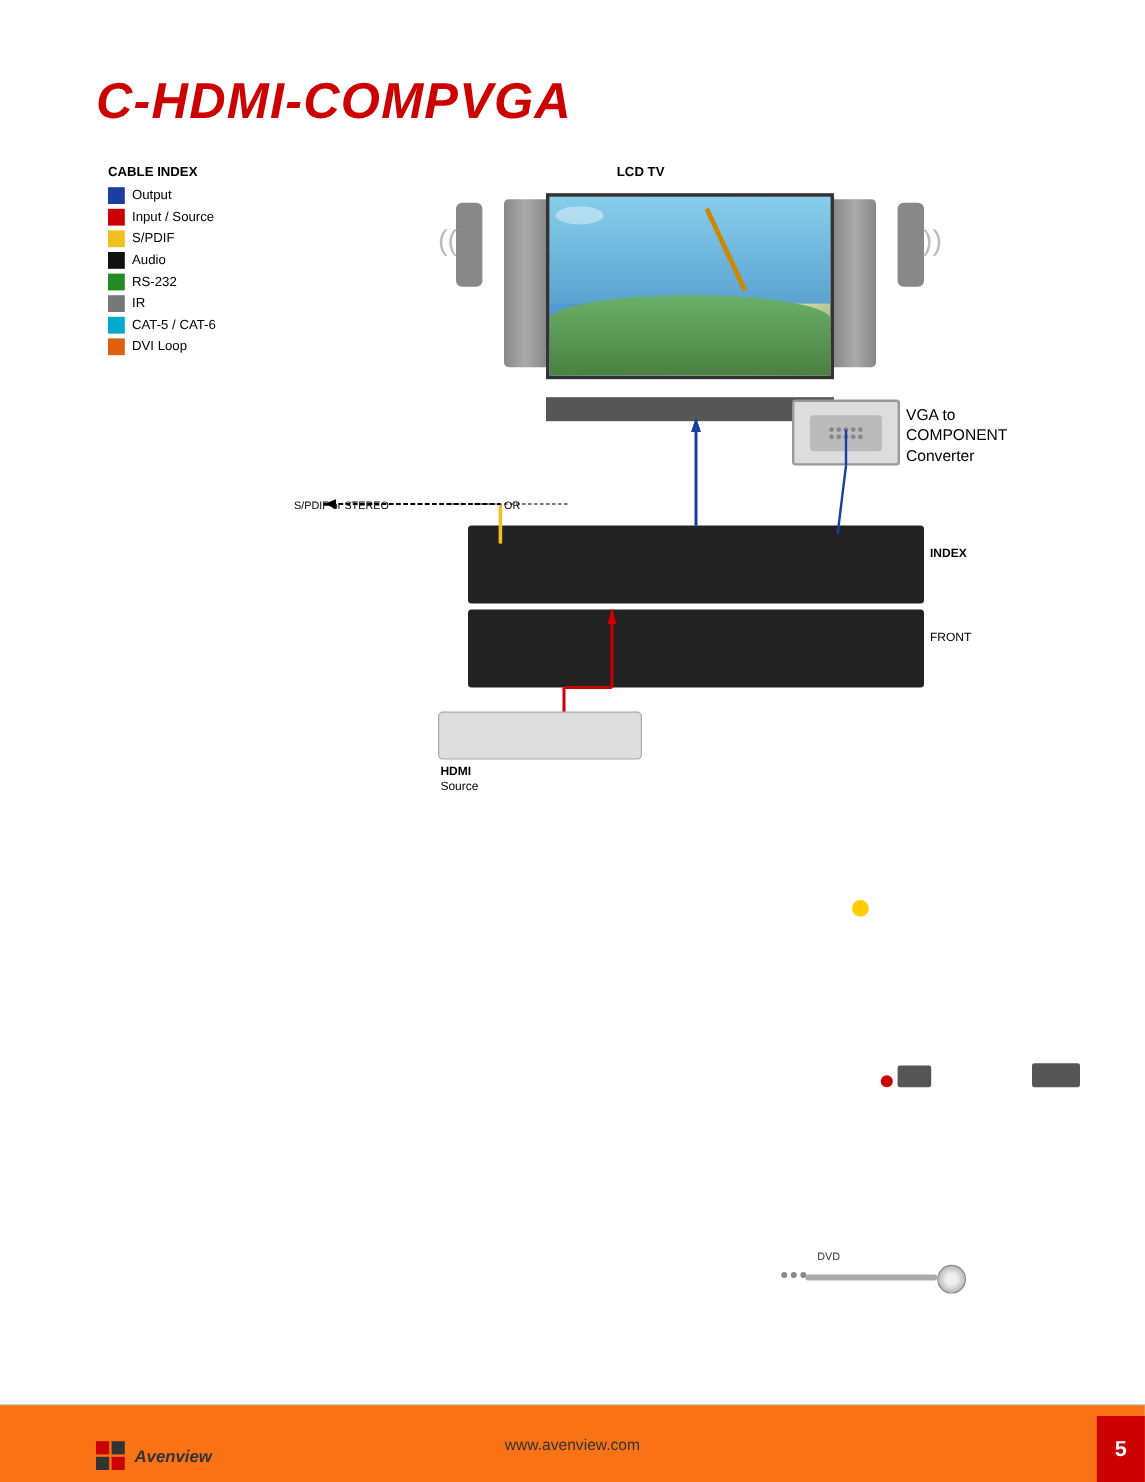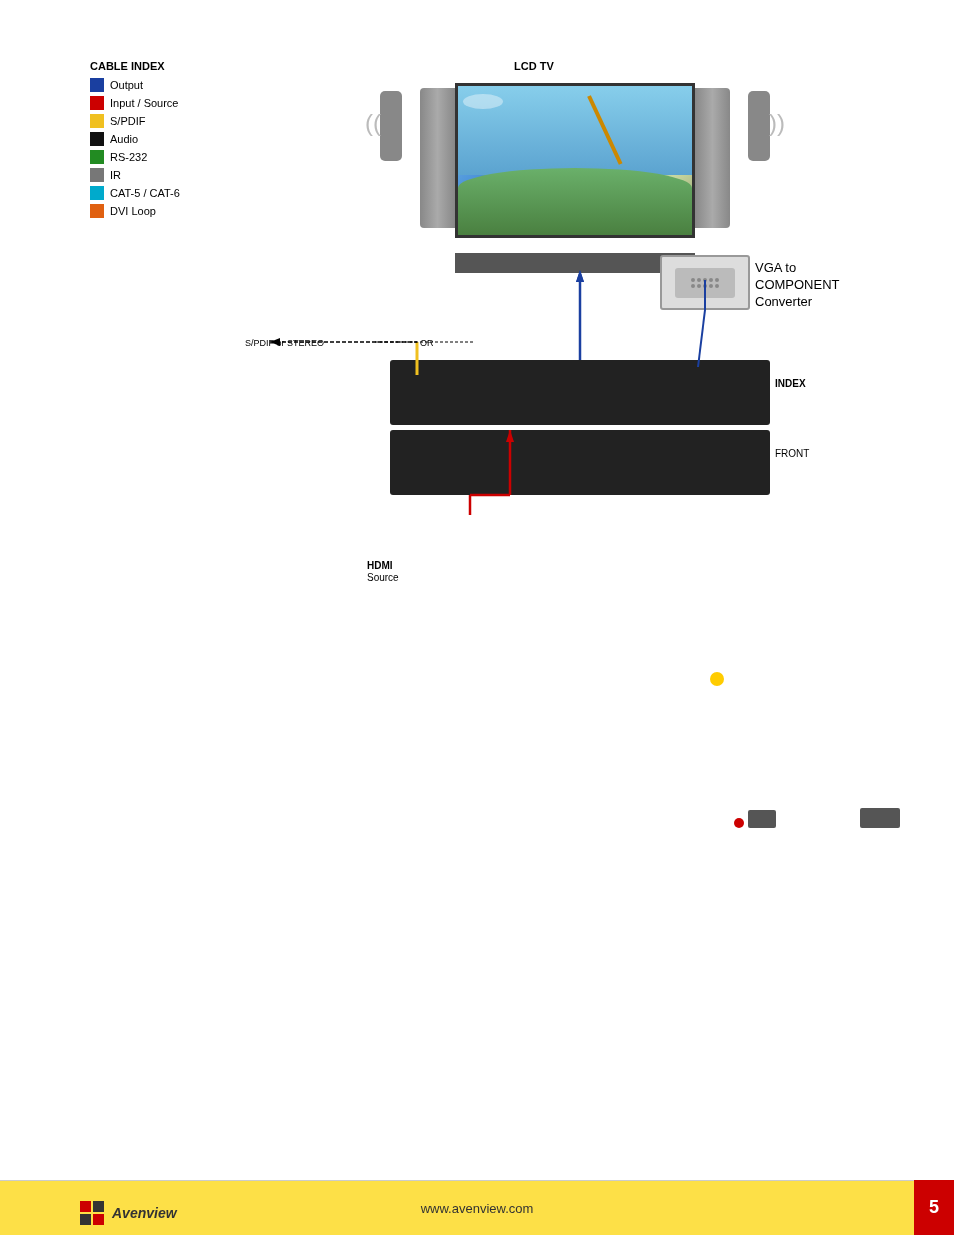--- a/index.html
+++ b/index.html
@@ -371,26 +371,26 @@
       font-size: 9px;
       color: #000;
     }
 
     
     .page-footer {
       position: absolute;
       bottom: 0;
       left: 0;
       right: 0;
-      height: 55px;
+      height: 65px;
       border-top: 1px solid #ccc;
       display: flex;
       align-items: center;
       justify-content: center;
-      background: #fde047;
+      background: #f97316;
     }
 
     .footer-logo {
       position: absolute;
       left: 80px;
       bottom: 10px;
       display: flex;
       align-items: center;
       gap: 8px;
     }
@@ -529,20 +529,21 @@
       background: #aaa;
       border-radius: 3px;
     }
 
   </style>
 </head>
 <body>
 
 <div class="page-container">
 
+  <div class="product-title">C-HDMI-COMPVGA</div>
 
   <div class="diagram-area">
 
     <div class="cable-index">
       <div class="cable-index-title">CABLE INDEX</div>
       <div class="cable-index-item">
         <div class="color-box" style="background:#1a3fa0"></div>
         <span>Output</span>
       </div>
       <div class="cable-index-item">
@@ -662,20 +663,34 @@
       <div class="front-label-dvi-small">DVI</div>
       <div class="front-label-hdmi-small">HDMI</div>
 
     </div>
     <div class="device-front-label">FRONT</div>
 
     <div class="spdif-or-label">S/PDIF or STEREO</div>
 
     <div class="or-label">OR</div>
 
+    <div class="dvd-device">
+
+      <div class="dvd-label-top">DVD</div>
+
+      <div class="dvd-dots">
+        <div class="dvd-dot"></div>
+        <div class="dvd-dot"></div>
+        <div class="dvd-dot"></div>
+      </div>
+
+      <div class="dvd-bar"></div>
+
+      <div class="dvd-disc"></div>
+    </div>
 
     <div class="hdmi-source-label">HDMI</div>
     <div class="hdmi-source-sub">Source</div>
 
     <svg class="diagram-svg" xmlns="http://www.w3.org/2000/svg">
 
       <line x1="490" y1="300" x2="490" y2="220" stroke="#1a3fa0" stroke-width="2.5"></line>
 
       <polygon points="490,210 486,222 494,222" fill="#1a3fa0"></polygon>
 

